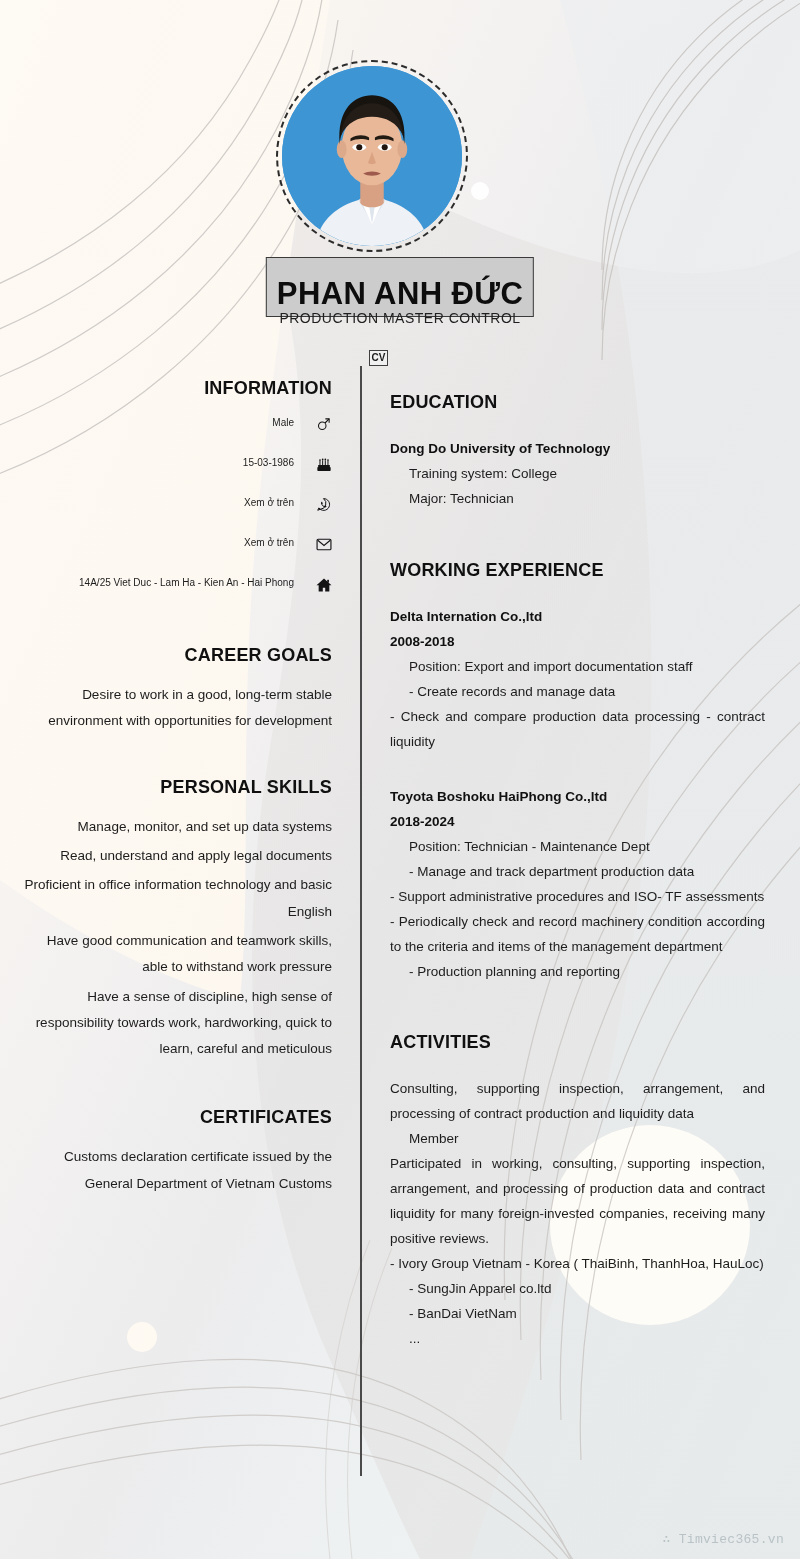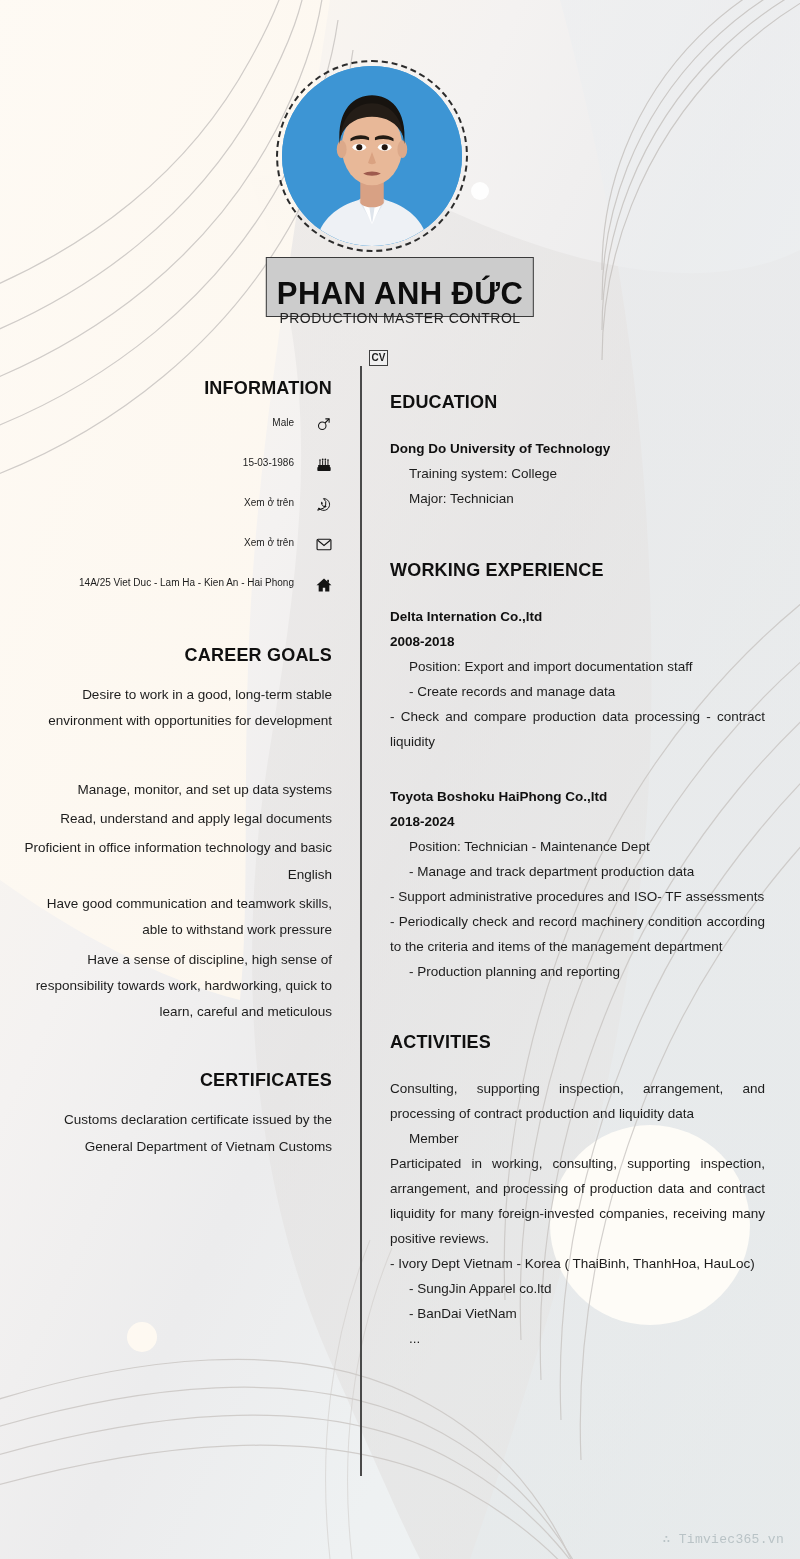--- a/index.html
+++ b/index.html
@@ -408,20 +408,21 @@
       </div>
     </div>
 
     <div class="gap-md"></div>
 
     <div class="sec-title">CAREER GOALS</div>
     <div class="para">Desire to work in a good, long-term stable environment with opportunities for development</div>
 
     <div class="gap-lg"></div>
 
+    <div class="sec-title">PERSONAL SKILLS</div>
     <div class="skill-item">Manage, monitor, and set up data systems</div>
     <div class="skill-item">Read, understand and apply legal documents</div>
     <div class="skill-item">Proficient in office information technology and basic English</div>
     <div class="skill-item">Have good communication and teamwork skills, able to withstand work pressure</div>
     <div class="skill-item">Have a sense of discipline, high sense of responsibility towards work, hardworking, quick to learn, careful and meticulous</div>
 
     <div class="gap-lg"></div>
 
     <div class="sec-title">CERTIFICATES</div>
     <div class="para">Customs declaration certificate issued by the General Department of Vietnam Customs</div>
@@ -457,21 +458,21 @@
       <div class="just-para">- Periodically check and record machinery condition according to the criteria and items of the management department</div>
       <div class="norm-line">- Production planning and reporting</div>
     </div>
 
     <div class="gap-sm"></div>
 
     <div class="sec-title">ACTIVITIES</div>
     <div class="just-para">Consulting, supporting inspection, arrangement, and processing of contract production and liquidity data</div>
     <div class="norm-line">Member</div>
     <div class="just-para">Participated in working, consulting, supporting inspection, arrangement, and processing of production data and contract liquidity for many foreign-invested companies, receiving many positive reviews.</div>
-    <div class="just-para">- Ivory Dept Vietnam - Korea ( ThaiBinh, ThanhHoa, HauLoc)</div>
+    <div class="just-para">- Ivory Group Vietnam - Korea ( ThaiBinh, ThanhHoa, HauLoc)</div>
     <div class="norm-line">- SungJin Apparel co.ltd</div>
     <div class="norm-line">- BanDai VietNam</div>
     <div class="norm-line">...</div>
   </div>
 
   <div class="footer">∴ Timviec365.vn</div>
 
 </div>
 
 </body></html>

